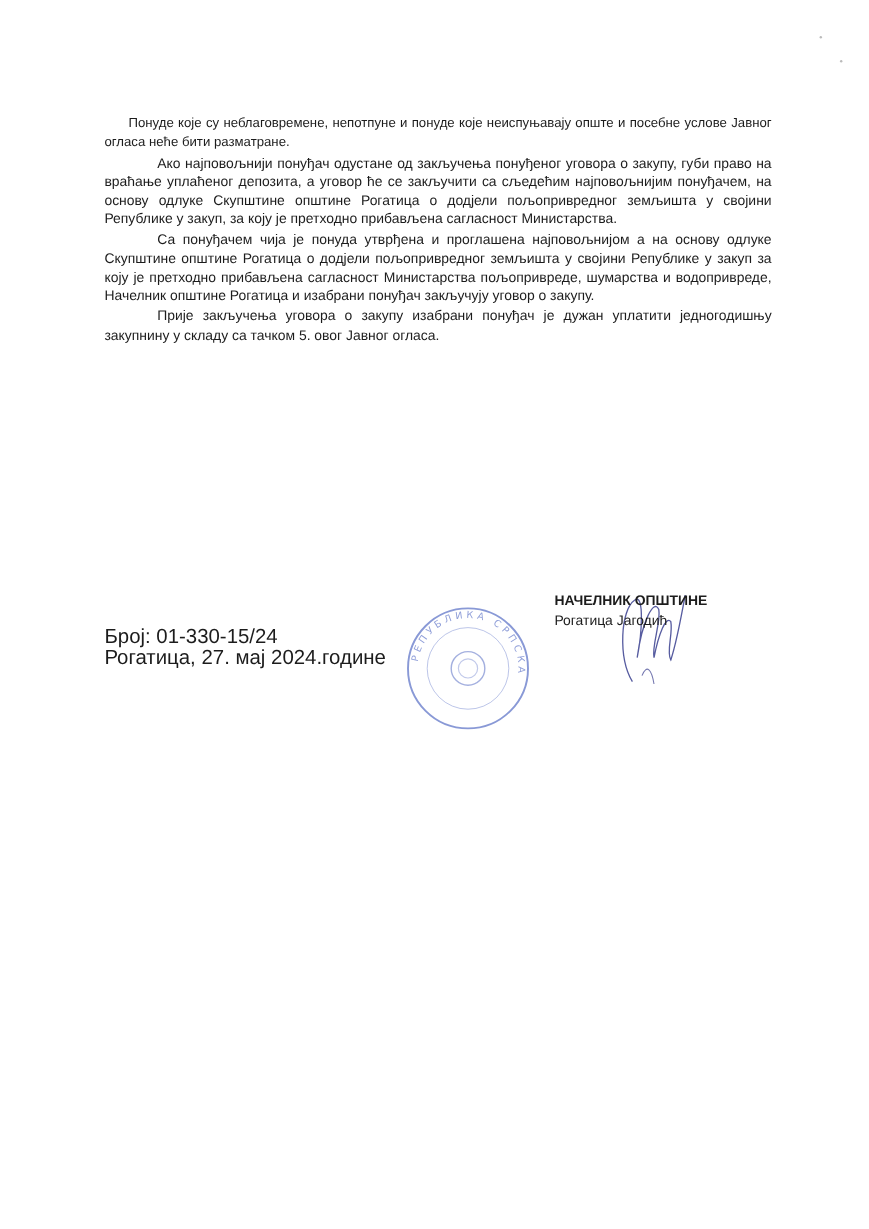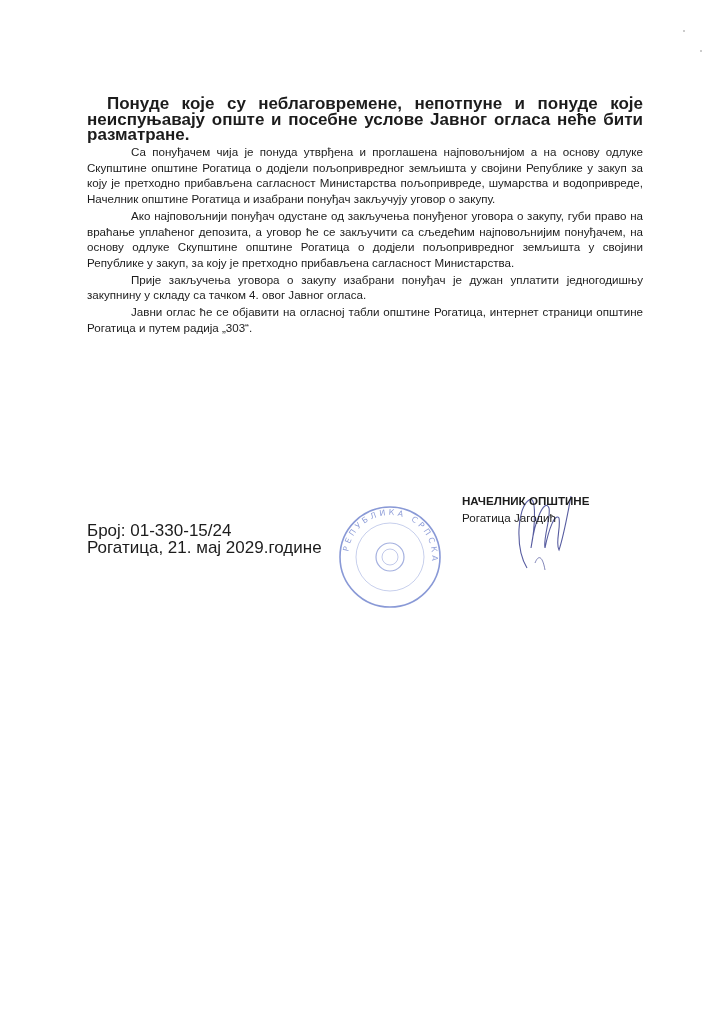--- a/index.html
+++ b/index.html
@@ -1,41 +1,40 @@
 <!DOCTYPE html>
 <html><head>
 <meta charset="utf-8">
 <style>
   html, body { margin: 0; padding: 0; background: #ffffff; }
   body { width: 724px; height: 1024px; position: relative; overflow: hidden;
          font-family: "Liberation Sans", "DejaVu Sans", sans-serif; color: #1c1c1c; }
   .page { position: absolute; left: 87px; top: 96px; width: 556px; font-size: 11.6px; line-height: 15.6px; }
   .page p { margin: 0 0 1.4px 0; text-align: justify; text-indent: 44px; }
-  .page p.bold { font-weight: bold; text-indent: 20px; font-size: 17px; }
+  .page p.bold { font-weight: normal; text-indent: 20px; font-size: 11px; }
   .footer-left { position: absolute; left: 87px; top: 522px; font-size: 17px; line-height: 17px; }
   .footer-right { position: absolute; left: 462px; top: 492px; font-size: 11.6px; line-height: 17px; text-align: left; width: 150px; }
   .footer-right .title { font-weight: bold; }
   .stamp { position: absolute; left: 338px; top: 505px; width: 104px; height: 104px; }
   .signature { position: absolute; left: 505px; top: 488px; width: 70px; height: 90px; }
   .speck { position: absolute; width: 2px; height: 2px; background: #bbb; border-radius: 50%; }
 </style>
 </head>
 <body>
 
 <div class="page">
   <p class="bold">Понуде које су неблаговремене, непотпуне и понуде које неиспуњавају опште и посебне услове Јавног огласа неће бити разматране.</p>
+  <p>Ако најповољнији понуђач одустане од закључења понуђеног уговора о закупу, губи право на враћање уплаћеног депозита, а уговор ће се закључити са сљедећим најповољнијим понуђачем, на основу одлуке Скупштине општине Рогатица о додјели пољопривредног земљишта у својини Републике у закуп, за коју је претходно прибављена сагласност Министарства.</p>
   <p>Са понуђачем чија је понуда утврђена и проглашена најповољнијом а на основу одлуке Скупштине општине Рогатица о додјели пољопривредног земљишта у својини Републике у закуп за коју је претходно прибављена сагласност Министарства пољопривреде, шумарства и водопривреде, Начелник општине Рогатица и изабрани понуђач закључују уговор о закупу.</p>
-  <p>Ако најповољнији понуђач одустане од закључења понуђеног уговора о закупу, губи право на враћање уплаћеног депозита, а уговор ће се закључити са сљедећим најповољнијим понуђачем, на основу одлуке Скупштине општине Рогатица о додјели пољопривредног земљишта у својини Републике у закуп, за коју је претходно прибављена сагласност Министарства.</p>
-  <p>Прије закључења уговора о закупу изабрани понуђач је дужан уплатити једногодишњу закупнину у складу са тачком 4. овог Јавног огласа.</p>
-  <p>Јавни оглас ће се објавити на огласној табли општине Рогатица, интернет страници општине Рогатица и путем радија „303“.</p>
+  <p>Прије закључења уговора о закупу изабрани понуђач је дужан уплатити једногодишњу закупнину у складу са тачком 5. овог Јавног огласа.</p>
 </div>
 
 <div class="footer-left">
   <div>Број: 01-330-15/24</div>
-  <div>Рогатица, 21. мај 2029.године</div>
+  <div>Рогатица, 27. мај 2024.године</div>
 </div>
 
 <svg class="stamp" viewBox="0 0 104 104">
   <defs>
     <path id="stampArc" d="M 52 52 m -42 0 a 42 42 0 1 1 84 0 a 42 42 0 1 1 -84 0"></path>
   </defs>
   <circle cx="52" cy="52" r="50" fill="none" stroke="#6b7fcc" stroke-width="1.6" opacity="0.8"></circle>
   <circle cx="52" cy="52" r="34" fill="none" stroke="#8a9ad6" stroke-width="0.8" opacity="0.6"></circle>
   <circle cx="52" cy="52" r="14" fill="none" stroke="#7d8ed2" stroke-width="1.2" opacity="0.7"></circle>
   <circle cx="52" cy="52" r="8" fill="none" stroke="#97a5dc" stroke-width="1" opacity="0.6"></circle>

